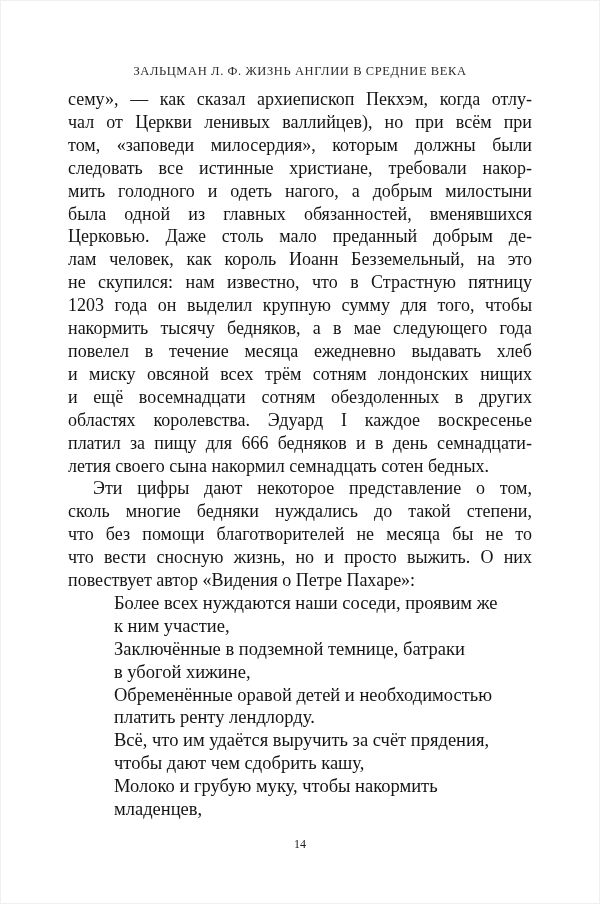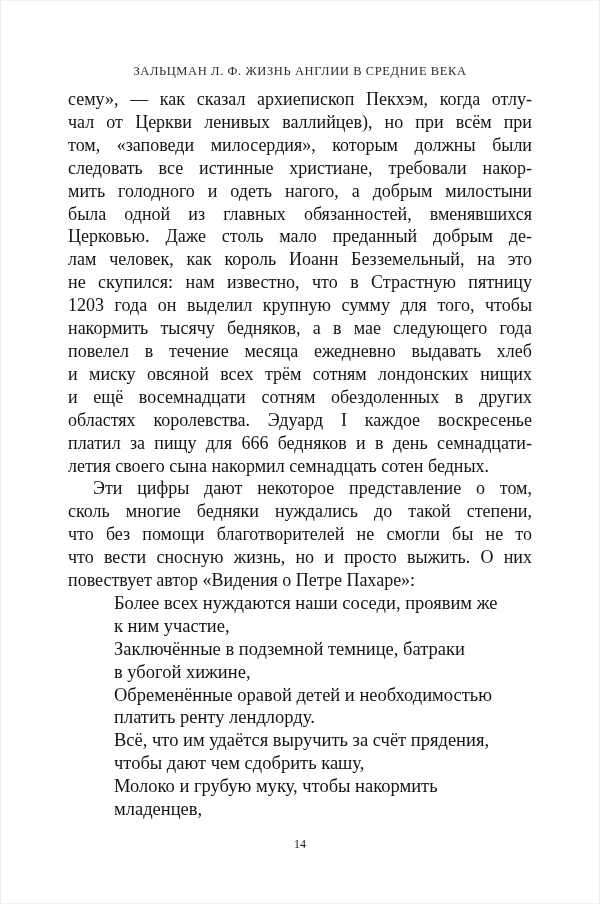--- a/index.html
+++ b/index.html
@@ -95,21 +95,21 @@
         <div class="line">и миску овсяной всех трём сотням лондонских нищих</div>
         <div class="line">и ещё восемнадцати сотням обездоленных в других</div>
         <div class="line">областях королевства. Эдуард I каждое воскресенье</div>
         <div class="line">платил за пищу для 666 бедняков и в день семнадцати-</div>
         <div class="line para-last">летия своего сына накормил семнадцать сотен бедных.</div>
       </div>
 
     <div class="para indent-first">
         <div class="line">Эти цифры дают некоторое представление о том,</div>
         <div class="line">сколь многие бедняки нуждались до такой степени,</div>
-        <div class="line">что без помощи благотворителей не смогли бы не то</div>
+        <div class="line">что без помощи благотворителей не месяца бы не то</div>
         <div class="line">что вести сносную жизнь, но и просто выжить. О них</div>
         <div class="line para-last">повествует автор «Видения о Петре Пахаре»:</div>
       </div>
 
     <div class="verse">
         <div class="line">Более всех нуждаются наши соседи, проявим же</div>
         <div class="line">к ним участие,</div>
         <div class="line">Заключённые в подземной темнице, батраки</div>
         <div class="line">в убогой хижине,</div>
         <div class="line">Обременённые оравой детей и необходимостью</div>

